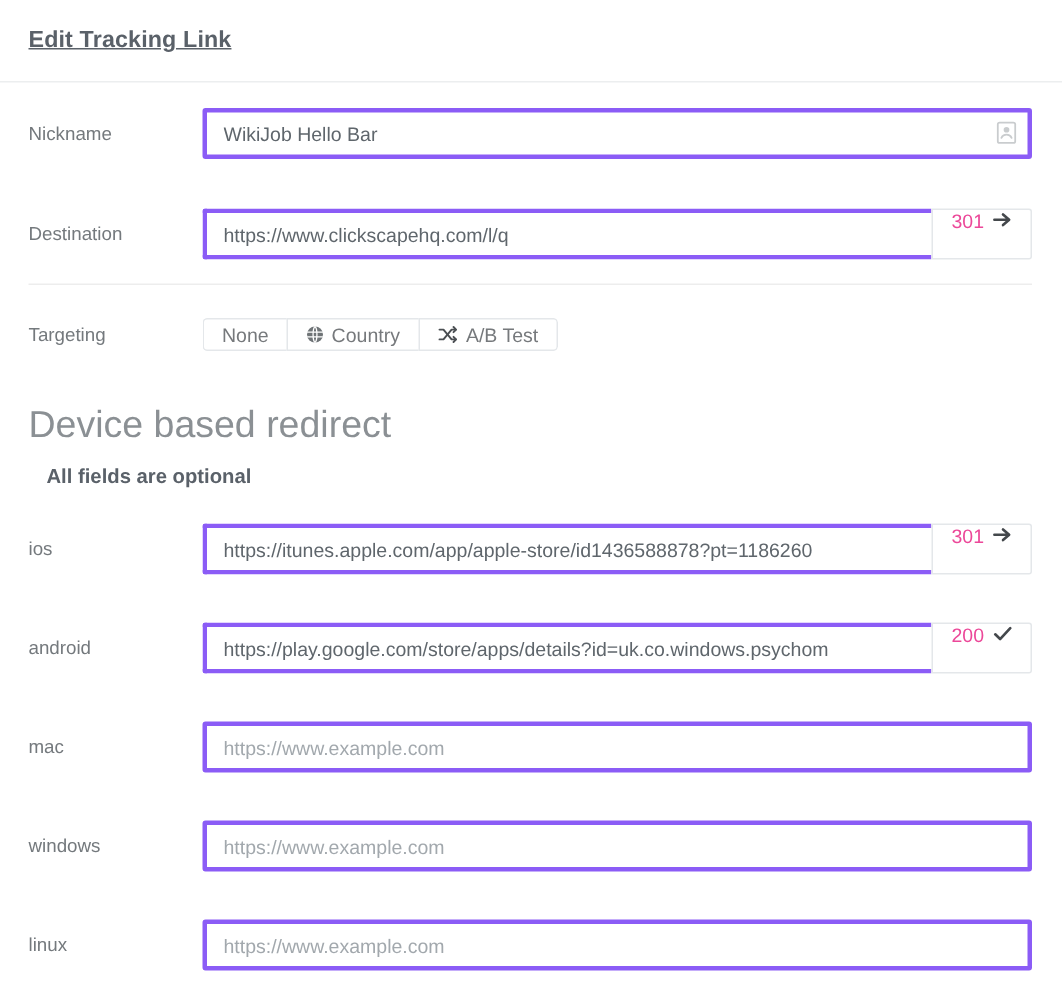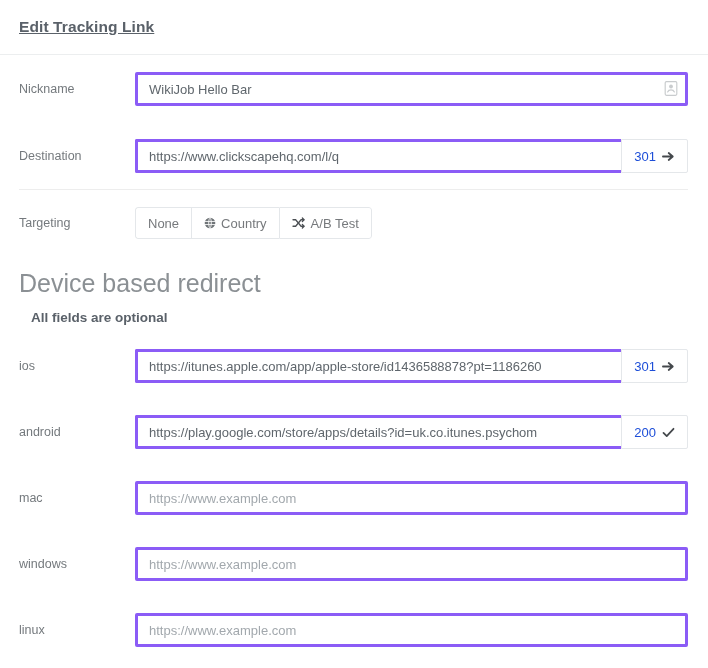--- a/index.html
+++ b/index.html
@@ -104,44 +104,43 @@
   
   .suffix {
     flex: 0 0 auto;
     height: 34px;
     box-sizing: border-box;
     border: 1px solid #e4e7ea;
     background: #ffffff;
     border-top-right-radius: 2px;
     border-bottom-right-radius: 2px;
     display: flex;
-    align-items: center;
     gap: 6px;
     padding: 0 12px;
     font-size: 13px;
-    color: #1d4ed8;
+    color: #ec4899;
     cursor: pointer;
     user-select: none;
   }
   .suffix svg { display: block; }
 
   
   .divider {
     height: 1px;
     background: #ededed;
     margin: 0 20px 0 19px;
   }
 
   
   .btn-group {
     display: flex;
     align-items: stretch;
     border-radius: 3px;
     overflow: hidden;
-    height: 32px;
+    height: 22px;
   }
   .btn-group .btn {
     display: flex;
     align-items: center;
     gap: 5px;
     padding: 0 12px;
     font-size: 13px;
     background: #ffffff;
     border: 1px solid #e4e7ea;
     border-right: none;
@@ -276,21 +275,21 @@
         </svg>
       </span>
     </div>
   </div>
 </div>
 
 <div class="form-row" style="height:50px;margin-top:16px;">
   <div class="row-label">android</div>
   <div class="field-wrap">
     <div class="text-input has-suffix">
-      <span class="input-inner">https://play.google.com/store/apps/details?id=uk.co.itunes.psychom</span>
+      <span class="input-inner">https://play.google.com/store/apps/details?id=uk.co.windows.psychom</span>
     </div>
     <div class="suffix">
       <span>200</span>
       <span>
         <svg viewBox="0 0 14 14" width="13" height="13">
           <path d="M1.6 7.4l3.5 3.4L12.4 3" stroke="#44484c" stroke-width="1.9" fill="none" stroke-linecap="round" stroke-linejoin="round"></path>
         </svg>
       </span>
     </div>
   </div>

